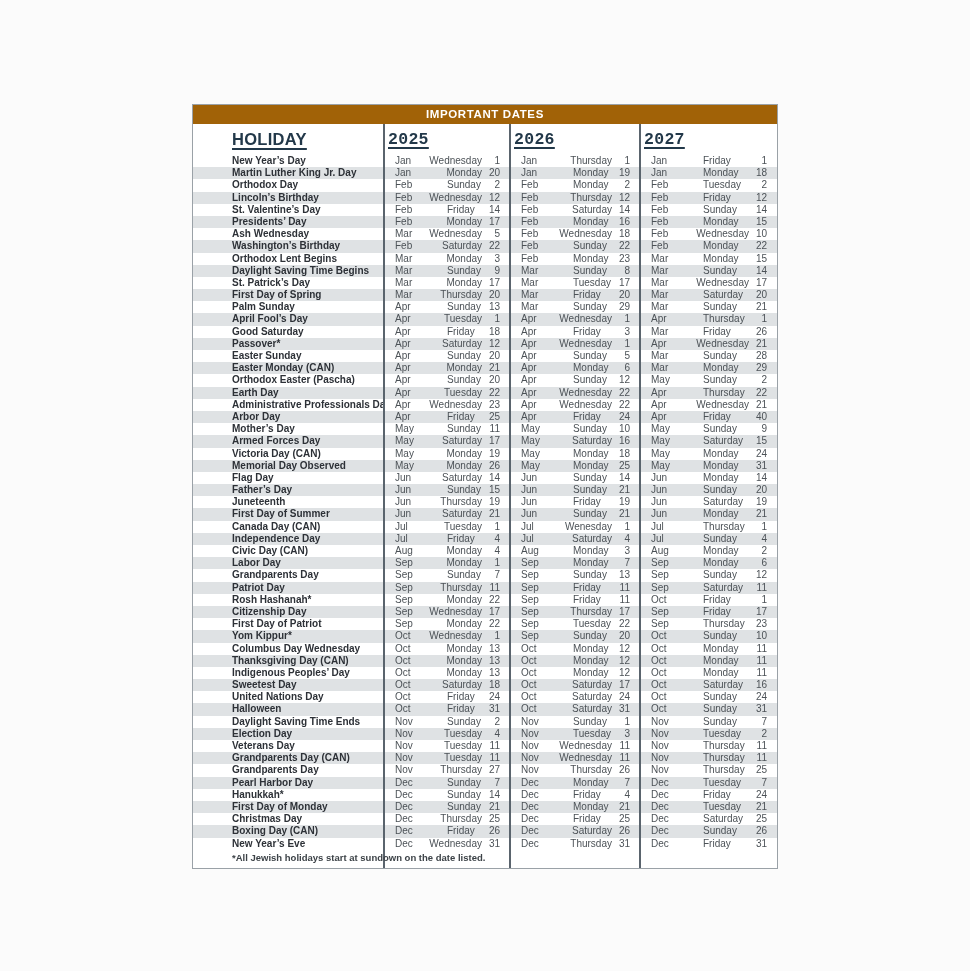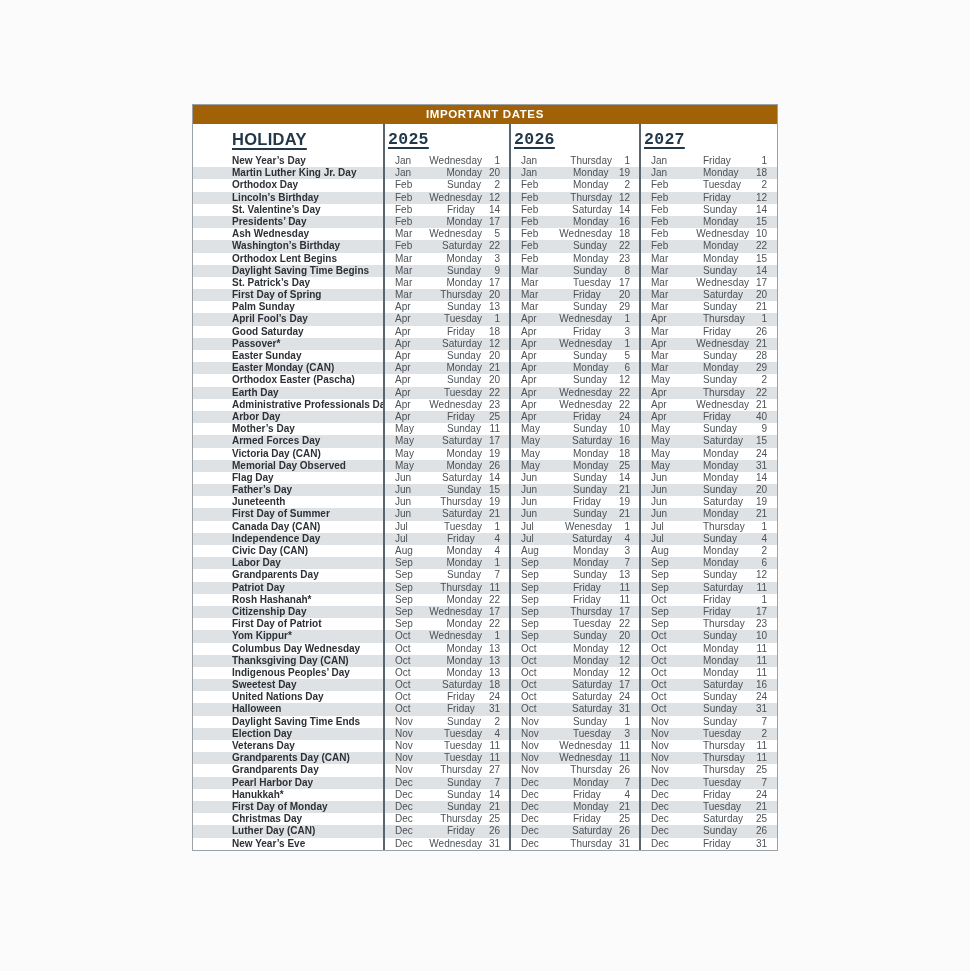--- a/index.html
+++ b/index.html
@@ -1078,21 +1078,21 @@
             <span class="w">Friday</span>
             <span class="d">25</span>
           </div>
           <div class="year-cell">
             <span class="m">Dec</span>
             <span class="w">Saturday</span>
             <span class="d">25</span>
           </div>
         </div>
         <div class="grid-row data-row">
-          <div class="holiday-cell">Luther Day (CAN)</div>
+          <div class="holiday-cell">Boxing Day (CAN)</div>
           <div class="year-cell">
             <span class="m">Dec</span>
             <span class="w">Friday</span>
             <span class="d">26</span>
           </div>
           <div class="year-cell">
             <span class="m">Dec</span>
             <span class="w">Saturday</span>
             <span class="d">26</span>
           </div>
@@ -1115,14 +1115,15 @@
             <span class="d">31</span>
           </div>
           <div class="year-cell">
             <span class="m">Dec</span>
             <span class="w">Friday</span>
             <span class="d">31</span>
           </div>
         </div>
       </div>
 
+    <div class="footnote-row">*All Jewish holidays start at sundown on the date listed.</div>
   </div>
 </div>
 
 </body></html>

